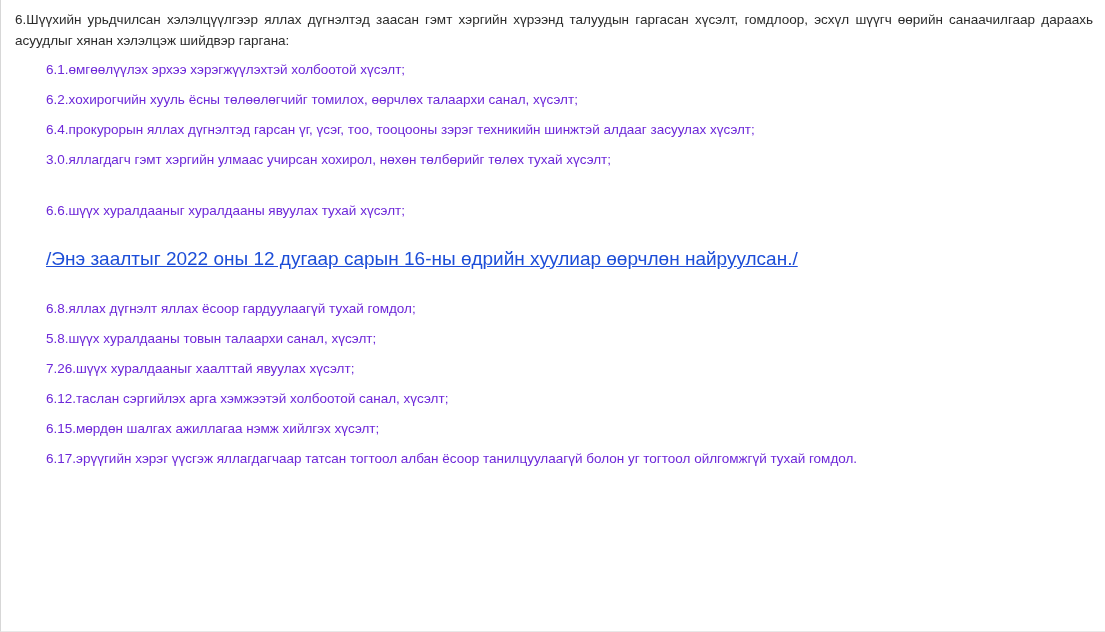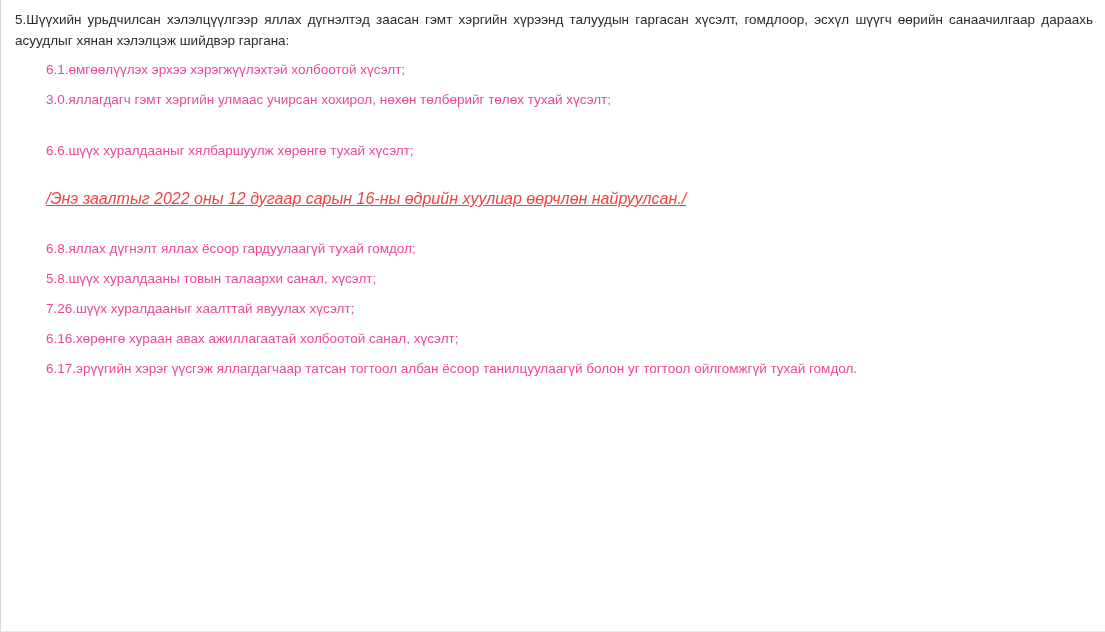--- a/index.html
+++ b/index.html
@@ -35,88 +35,96 @@
     padding-right: 6px;
   }
   .clause-list {
     margin: 0;
     padding: 0;
     list-style: none;
   }
   .clause-item {
     font-size: 13.5px;
     line-height: 20px;
-    color: #ec4899;
+    color: #6d28d9;
     margin: 0 0 10px 0;
     padding-left: 31px;
     white-space: nowrap;
   }
   .clause-item.spacer-before {
     margin-top: 31px;
   }
   .amendment-note {
-    font-size: 16px;
+    font-size: 19px;
     line-height: 20px;
-    font-style: italic;
     font-weight: 500;
     text-decoration: underline;
-    color: #ef4444;
+    color: #1d4ed8;
     padding-left: 31px;
     margin: 28px 0 30px 0;
     white-space: nowrap;
     display: block;
     width: fit-content;
   }
 </style>
 </head>
 <body>
 
 <div id="document-page">
 
-  <p class="intro-paragraph">5.Шүүхийн урьдчилсан хэлэлцүүлгээр яллах дүгнэлтэд заасан гэмт хэргийн хүрээнд талуудын гаргасан хүсэлт, гомдлоор, эсхүл шүүгч өөрийн санаачилгаар дараахь асуудлыг хянан хэлэлцэж шийдвэр гаргана:</p>
+  <p class="intro-paragraph">6.Шүүхийн урьдчилсан хэлэлцүүлгээр яллах дүгнэлтэд заасан гэмт хэргийн хүрээнд талуудын гаргасан хүсэлт, гомдлоор, эсхүл шүүгч өөрийн санаачилгаар дараахь асуудлыг хянан хэлэлцэж шийдвэр гаргана:</p>
 
   <div class="clause-list">
 
     <div class="clause-item">
       <span>6.1.</span><span>өмгөөлүүлэх эрхээ хэрэгжүүлэхтэй холбоотой хүсэлт;</span>
     </div>
 
+    <div class="clause-item">
+      <span>6.2.</span><span>хохирогчийн хууль ёсны төлөөлөгчийг томилох, өөрчлөх талаархи санал, хүсэлт;</span>
+    </div>
 
 
+    <div class="clause-item">
+      <span>6.4.</span><span>прокурорын яллах дүгнэлтэд гарсан үг, үсэг, тоо, тооцооны зэрэг техникийн шинжтэй алдааг засуулах хүсэлт;</span>
+    </div>
 
     <div class="clause-item">
       <span>3.0.</span><span>яллагдагч гэмт хэргийн улмаас учирсан хохирол, нөхөн төлбөрийг төлөх тухай хүсэлт;</span>
     </div>
 
     <div class="clause-item spacer-before">
-      <span>6.6.</span><span>шүүх хуралдааныг хялбаршуулж хөрөнгө тухай хүсэлт;</span>
+      <span>6.6.</span><span>шүүх хуралдааныг хуралдааны явуулах тухай хүсэлт;</span>
     </div>
 
     <a class="amendment-note" href="#">/Энэ заалтыг 2022 оны 12 дугаар сарын 16-ны өдрийн хуулиар өөрчлөн найруулсан./</a>
 
 
     <div class="clause-item">
       <span>6.8.</span><span>яллах дүгнэлт яллах ёсоор гардуулаагүй тухай гомдол;</span>
     </div>
 
     <div class="clause-item">
       <span>5.8.</span><span>шүүх хуралдааны товын талаархи санал, хүсэлт;</span>
     </div>
 
 
     <div class="clause-item">
       <span>7.26.</span><span>шүүх хуралдааныг хаалттай явуулах хүсэлт;</span>
     </div>
 
-
+    <div class="clause-item">
+      <span>6.12.</span><span>таслан сэргийлэх арга хэмжээтэй холбоотой санал, хүсэлт;</span>
+    </div>
 
 
 
     <div class="clause-item">
-      <span>6.16.</span><span>хөрөнгө хураан авах ажиллагаатай холбоотой санал, хүсэлт;</span>
+      <span>6.15.</span><span>мөрдөн шалгах ажиллагаа нэмж хийлгэх хүсэлт;</span>
     </div>
+
 
     <div class="clause-item">
       <span>6.17.</span><span>эрүүгийн хэрэг үүсгэж яллагдагчаар татсан тогтоол албан ёсоор танилцуулаагүй болон уг тогтоол ойлгомжгүй тухай гомдол.</span>
     </div>
 
   </div>
 </div>
 
 </body></html>

